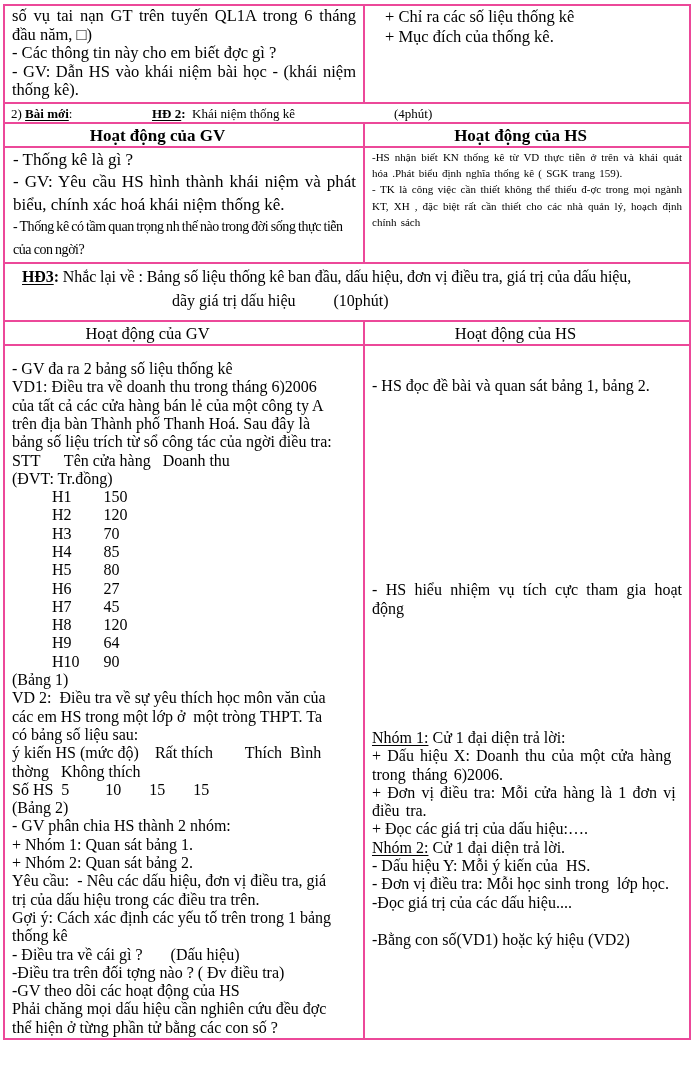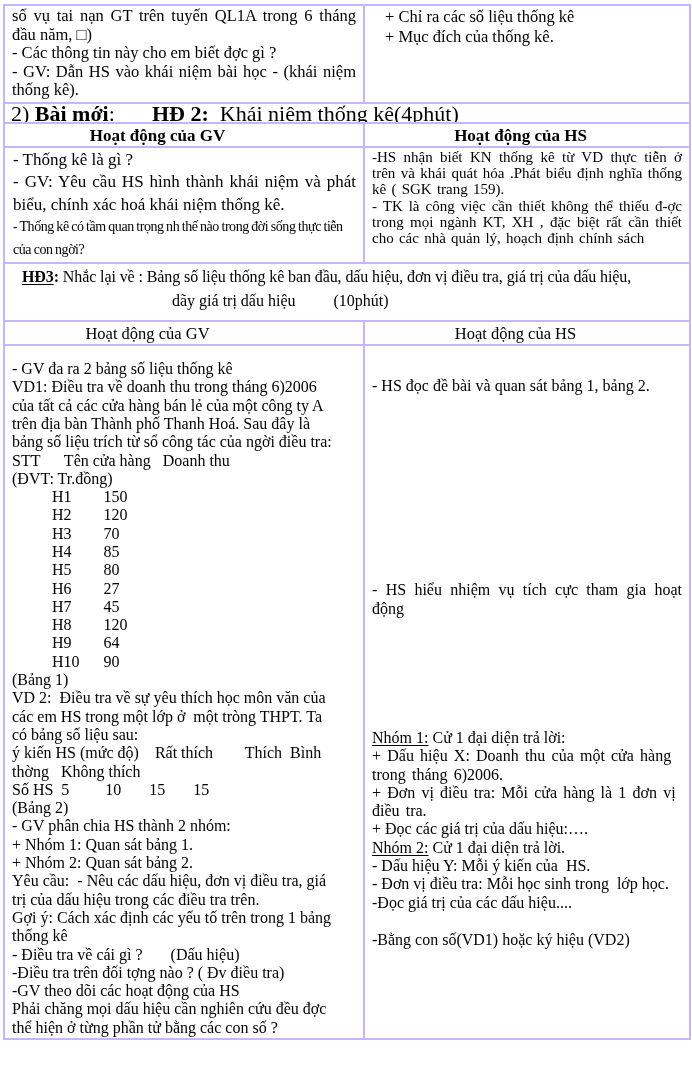--- a/index.html
+++ b/index.html
@@ -1,42 +1,42 @@
 <!DOCTYPE html>
 <html><head>
 <meta charset="utf-8">
 <style>
   html,body{margin:0;padding:0;background:#fff;}
   .page{position:relative;width:692px;height:1080px;background:#fff;color:#000;
         font-family:"Liberation Serif","DejaVu Serif",serif;overflow:hidden;}
   table.doc{position:absolute;left:3px;top:4px;width:686px;border-collapse:collapse;table-layout:fixed;}
-  td{border:2px solid #c4b5fd;vertical-align:top;padding:1px 7px;overflow:hidden;}
+  td{border:2px solid #ec4899;vertical-align:top;padding:1px 7px;overflow:hidden;}
   .pre{white-space:pre-wrap;}
   .just{text-align:justify;}
   .u{text-decoration:underline;text-underline-offset:2px;}
   b{font-weight:bold;}
   p{margin:0;}
 
   tr.rA{height:98px;}  tr.rB{height:20px;}  tr.rC{height:22px;}
   tr.rD{height:116px;} tr.rE{height:58px;}  tr.rF{height:22px;}
   tr.rG{height:685px;}
 
   .rA td{font-size:16.5px;line-height:18.6px;}
   .rA td.hs{line-height:20px;padding-left:20px;}
 
-  .rB td{position:relative;font-size:22px;line-height:18px;padding:0;}
+  .rB td{position:relative;font-size:13px;line-height:18px;padding:0;}
   .rB .abs{position:absolute;top:1px;white-space:pre;}
 
   .rC td{font-weight:bold;text-align:center;font-size:17px;line-height:19px;padding-top:2px;}
   .rC td.gv{padding-right:60px;}
   .rC td.hs{padding-right:20px;}
 
   .rD td.gv{font-size:17px;line-height:22.4px;padding-left:8px;}
   .rD td.gv .gv3{font-size:14px;letter-spacing:-0.45px;word-spacing:-0.5px;}
-  .rD td.hs{font-size:15px;line-height:16.2px;word-spacing:1.5px;}
+  .rD td.hs{font-size:11px;line-height:16.2px;word-spacing:1.5px;}
 
   .rE td{font-size:16px;line-height:24px;padding-left:17px;}
   .rE .e1{white-space:nowrap;letter-spacing:-0.1px;}
   .rE .e2{padding-left:150px;}
   .rE .e2 .t2{margin-left:38px;}
 
   .rF td{text-align:center;font-size:16.5px;line-height:19px;padding-top:2px;}
   .rF td.gv{padding-right:80px;}
   .rF td.hs{padding-right:30px;}
 

